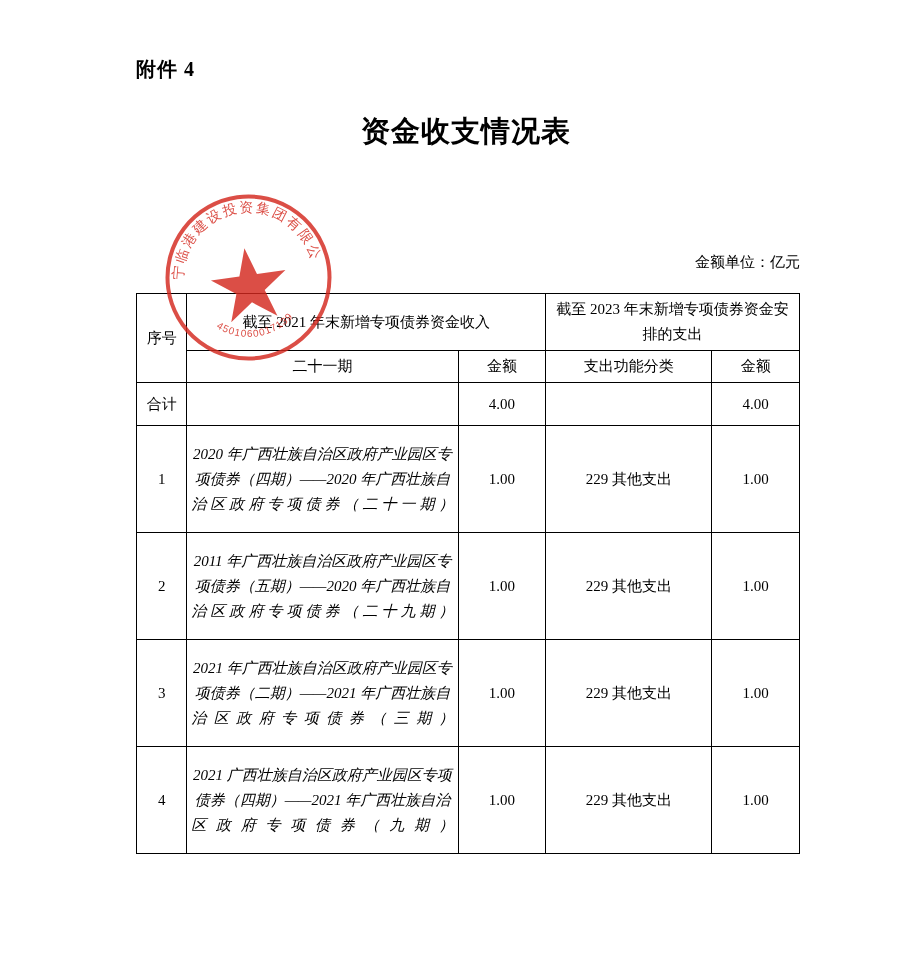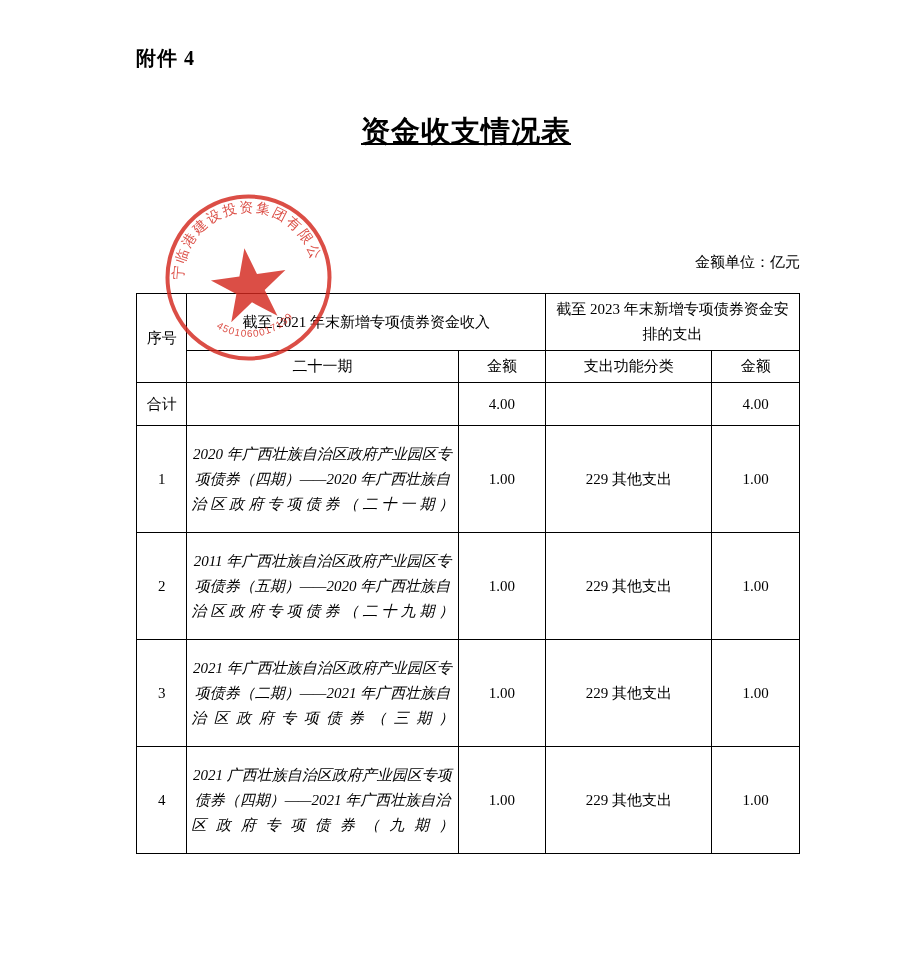--- a/index.html
+++ b/index.html
@@ -18,40 +18,39 @@
   .page {
     position: relative;
     width: 913px;
     height: 954px;
     box-sizing: border-box;
   }
 
   .attachment-label {
     position: absolute;
     left: 136px;
-    top: 45px;
+    top: 56px;
     font-size: 20px;
     font-weight: bold;
     letter-spacing: 1px;
   }
 
   .doc-title {
     position: absolute;
     left: 136px;
     top: 110px;
     width: 660px;
     text-align: center;
     font-size: 29px;
     font-weight: bold;
     line-height: 42px;
     letter-spacing: 1px;
   }
   .doc-title .line2 {
     display: block;
-    text-decoration: underline;
   }
 
   .unit-note {
     position: absolute;
     right: 113px;
     top: 253px;
     font-size: 15px;
   }
 
   table.main {

